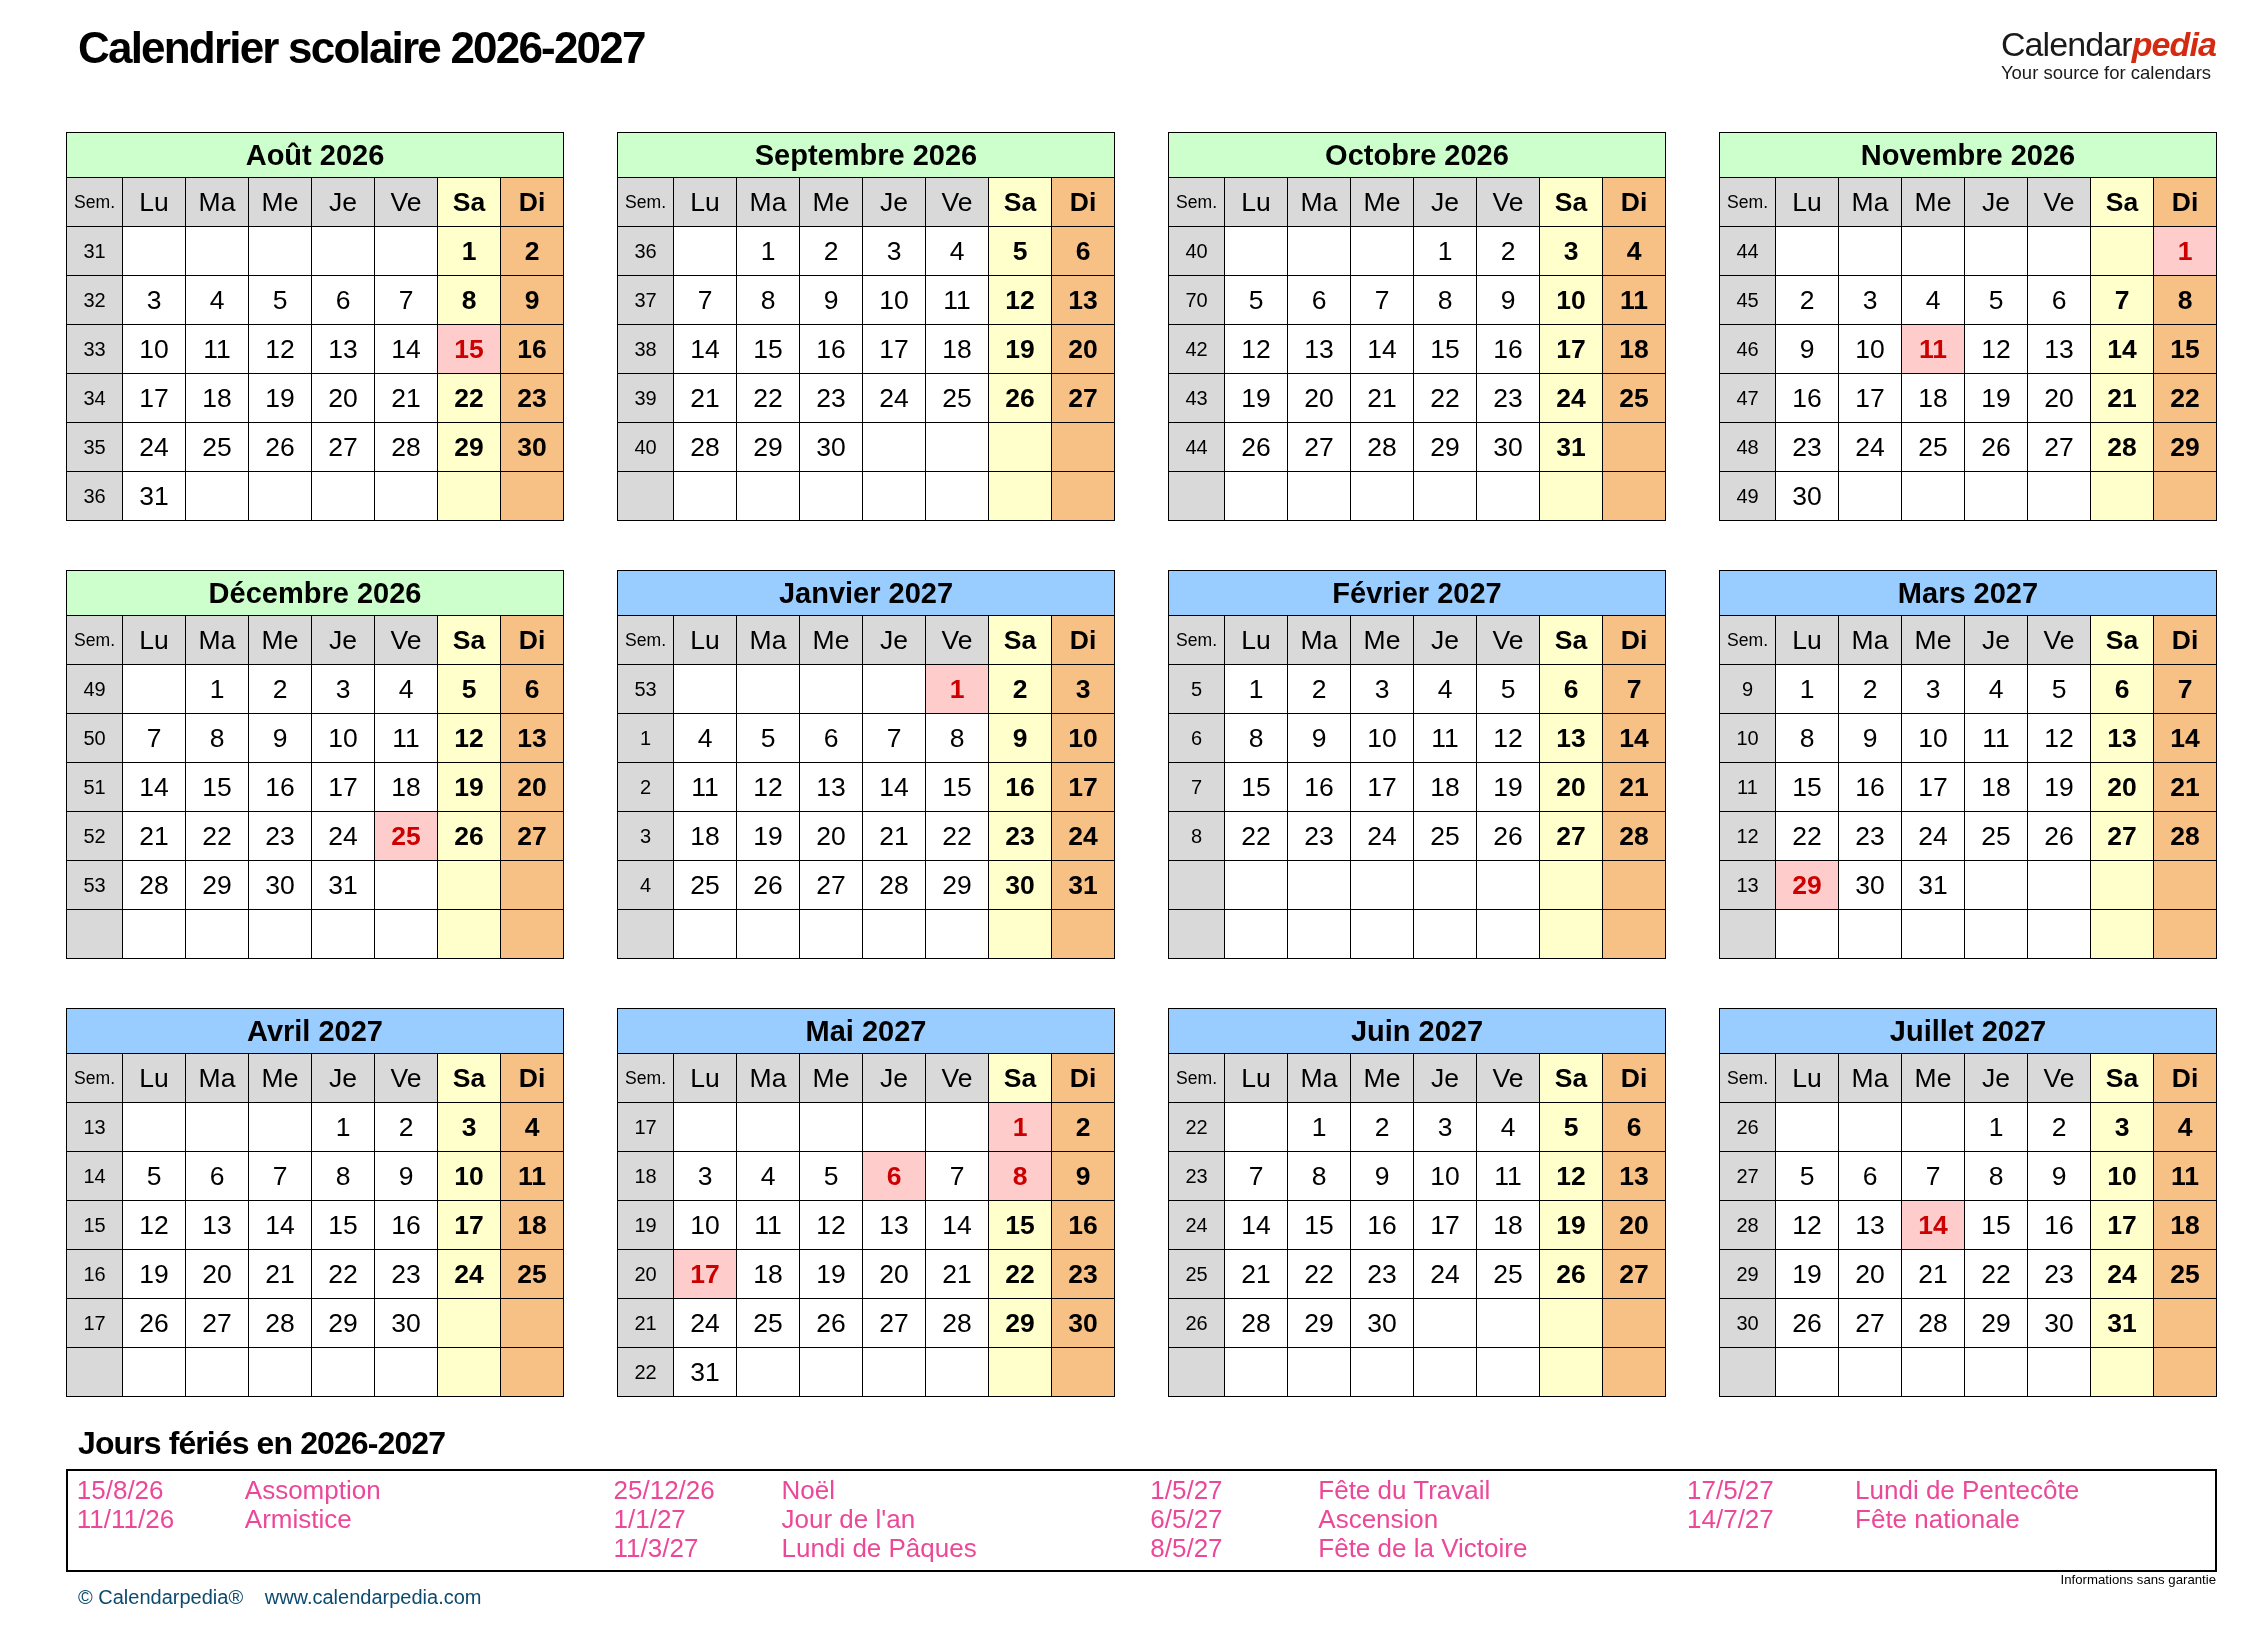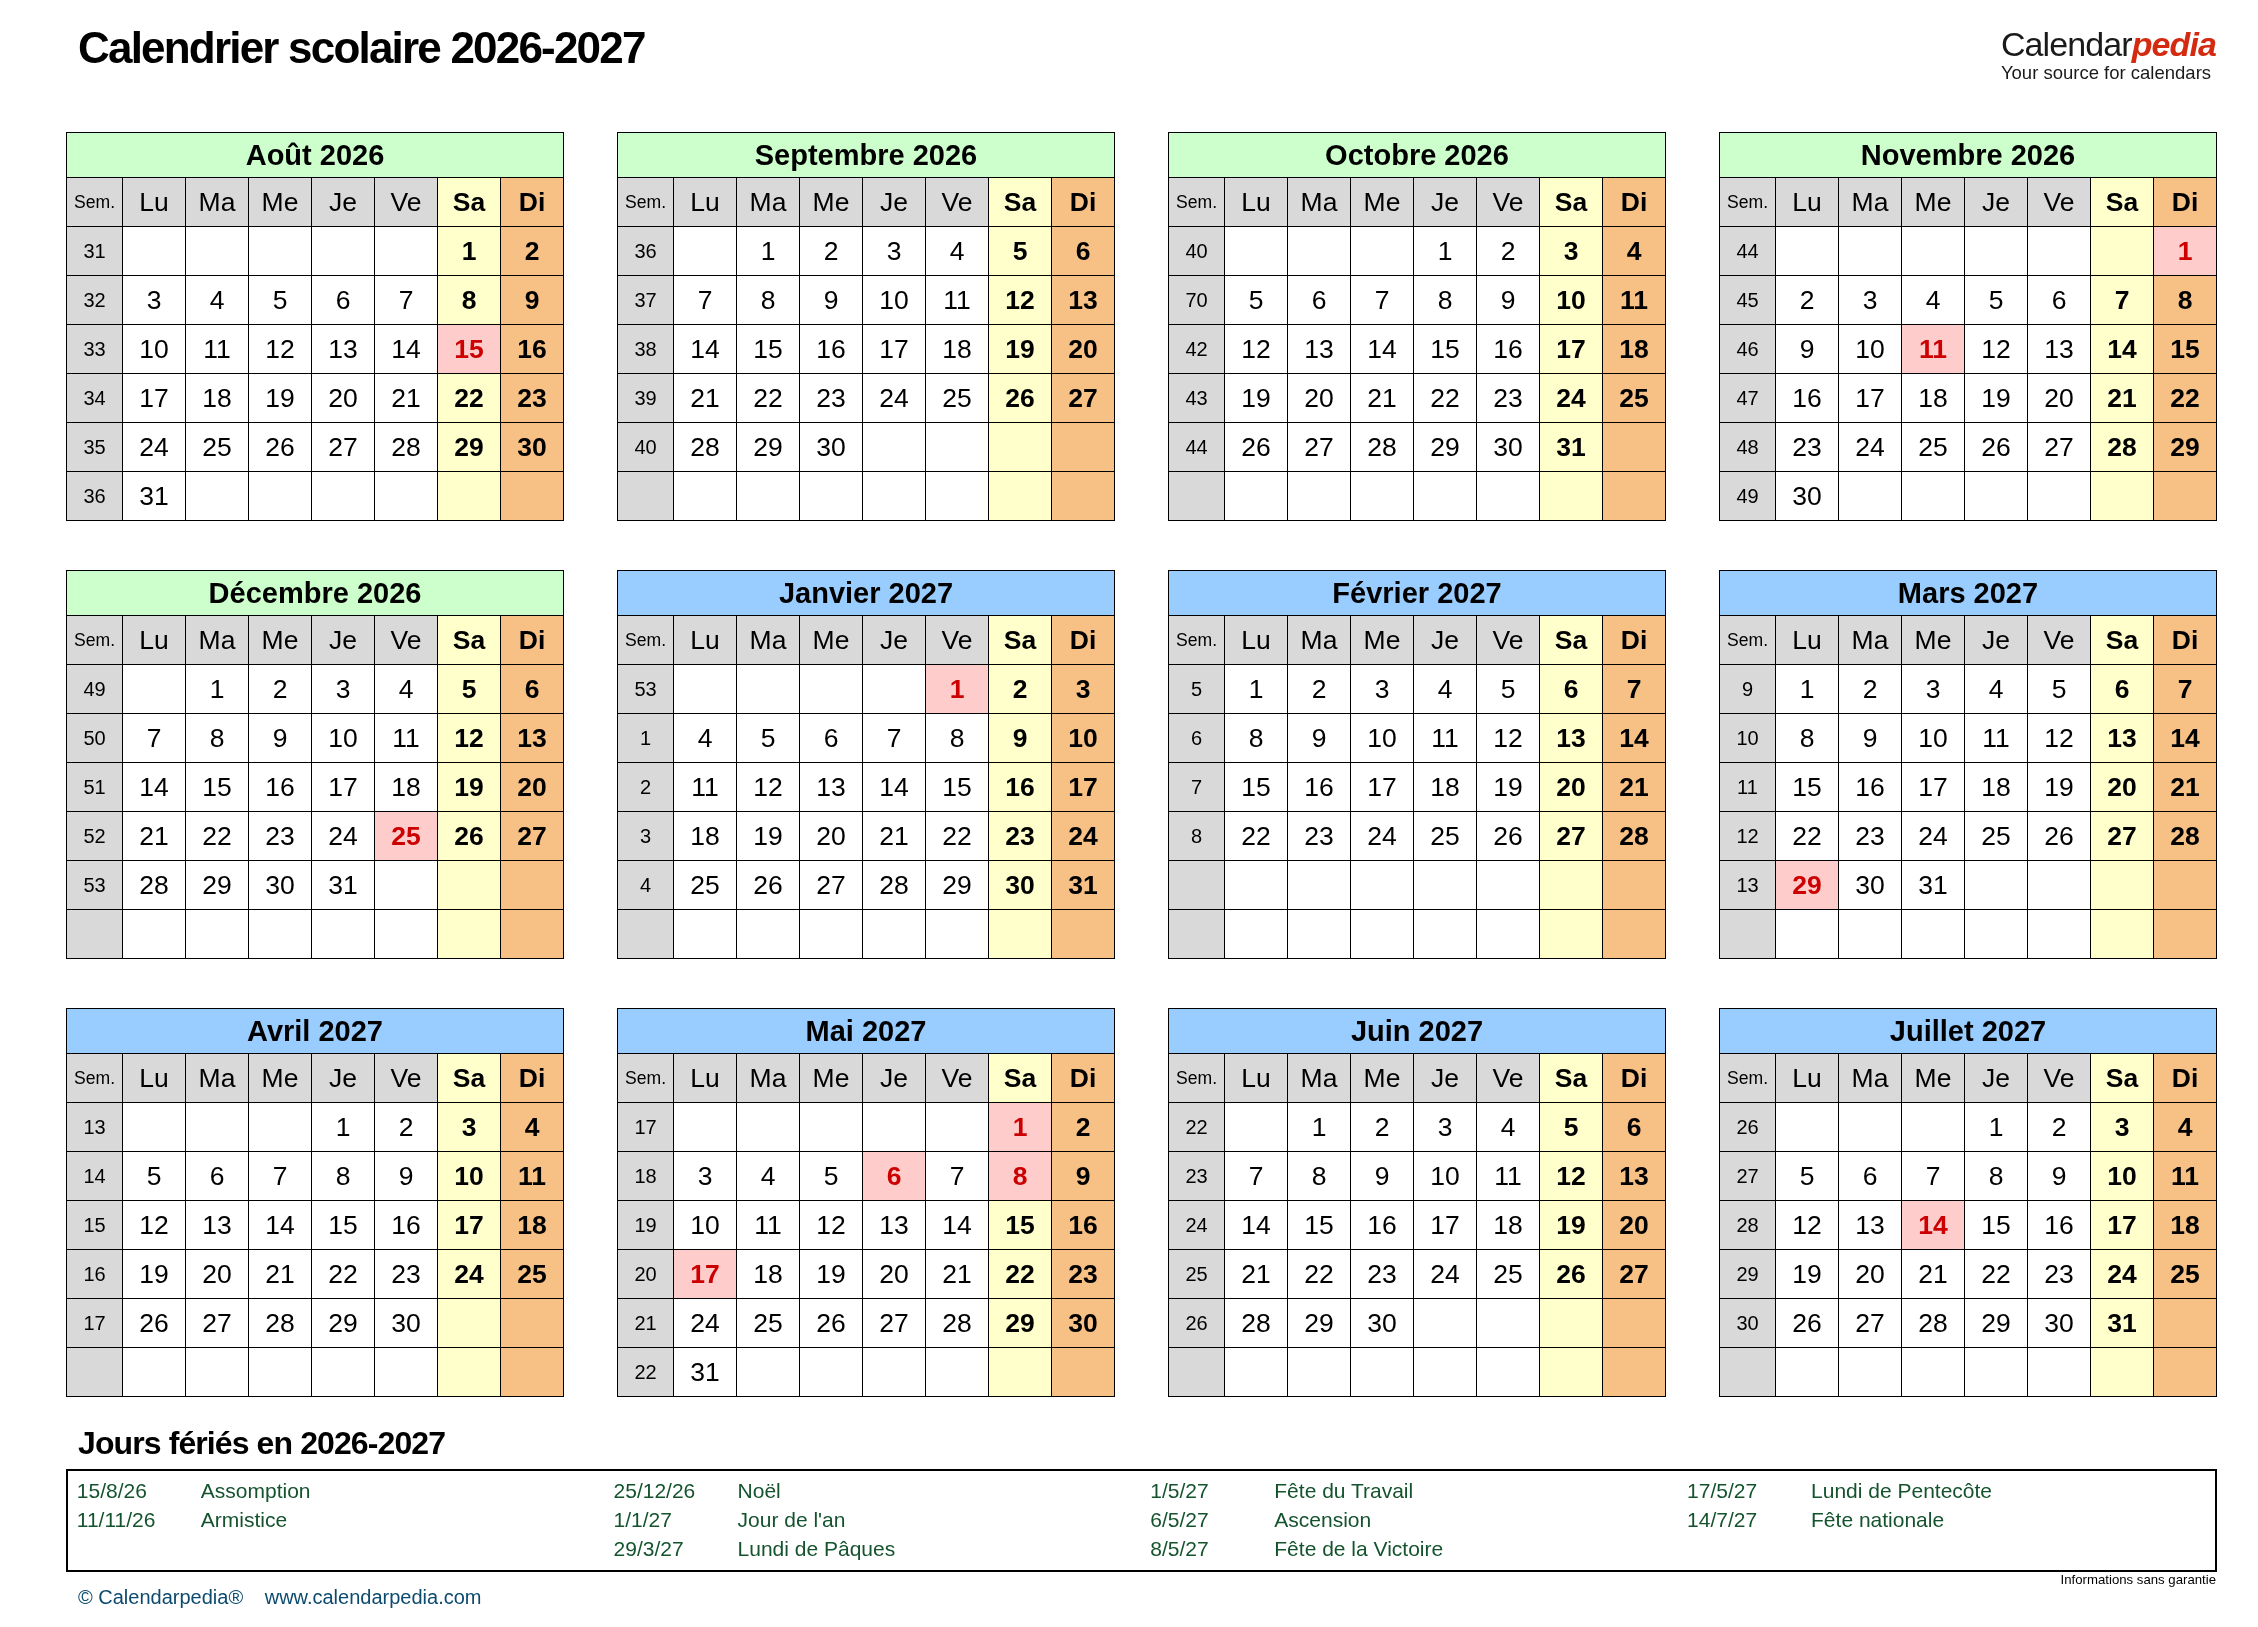--- a/index.html
+++ b/index.html
@@ -81,23 +81,24 @@
     display: none; 
   }
   .holidays-box.show {
     display: grid;
     grid-template-columns: repeat(4, 1fr);
   }
   .holiday-col { padding-left: 8.8px; }
   .holiday-entry {
     display: grid;
     grid-template-columns: 124px 1fr;
-    font-size: 21px;
+    font-size: 26px;
     line-height: 29px;
-    color: #14532d;
+    color: #ec4899;
+    gap: 44px;
   }
 
   
   .page-footer { position: relative; height: 62px; }
   .footer-disclaimer {
     position: absolute;
     right: 42px;
     top: 0px;
     font-size: 13.2px;
     color: #000;
@@ -1221,21 +1222,21 @@
       <div class="holiday-col">
         <div class="holiday-entry">
           <span>25/12/26</span>
           <span>Noël</span>
         </div>
         <div class="holiday-entry">
           <span>1/1/27</span>
           <span>Jour de l'an</span>
         </div>
         <div class="holiday-entry">
-          <span>29/3/27</span>
+          <span>11/3/27</span>
           <span>Lundi de Pâques</span>
         </div>
       </div>
       <div class="holiday-col">
         <div class="holiday-entry">
           <span>1/5/27</span>
           <span>Fête du Travail</span>
         </div>
         <div class="holiday-entry">
           <span>6/5/27</span>

